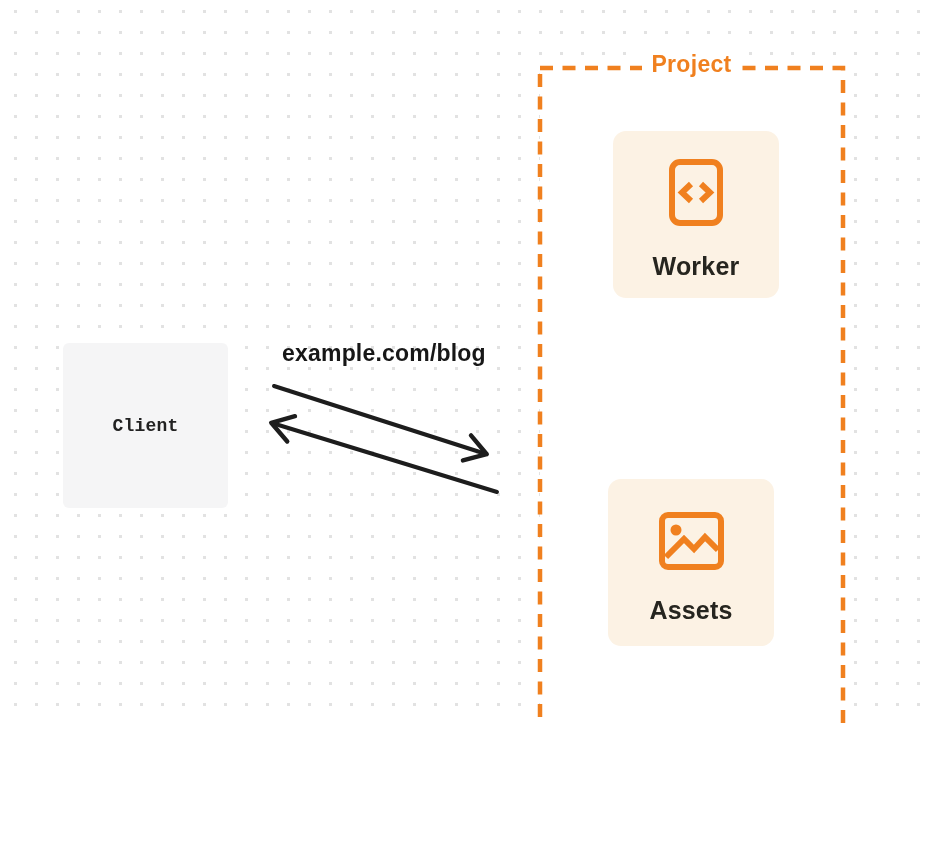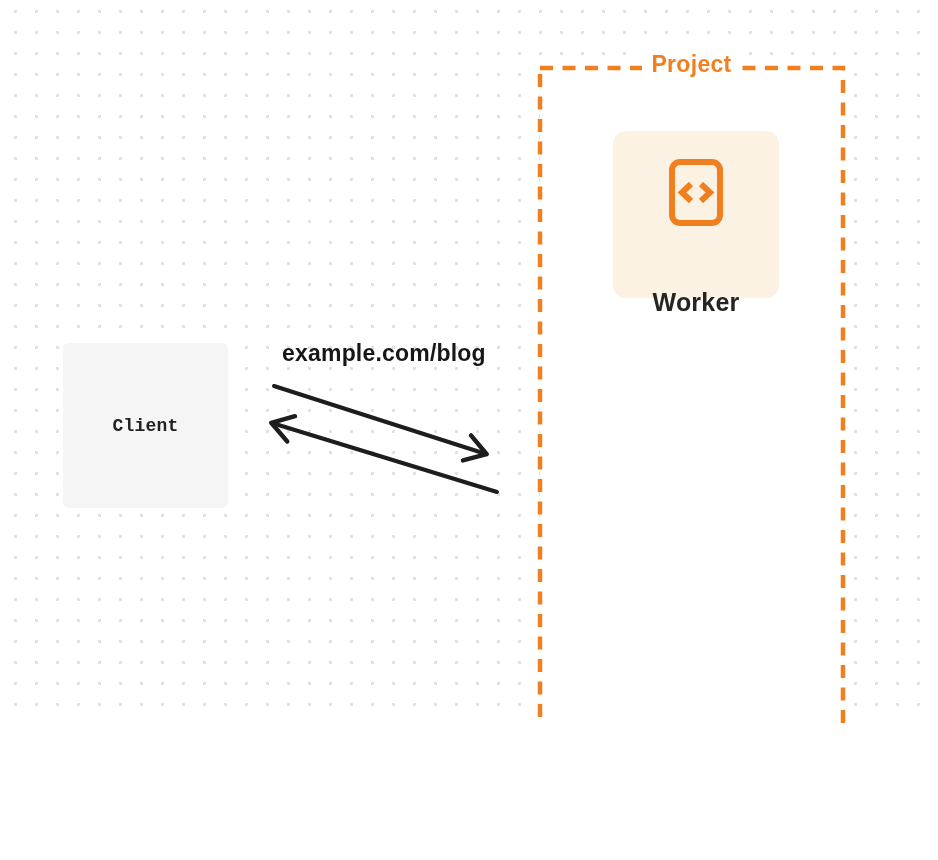--- a/index.html
+++ b/index.html
@@ -52,21 +52,21 @@
     padding: 0 9px;
     background: #ffffff;
     font-size: 23px; font-weight: 700; color: #f0801f; letter-spacing: 0.3px;
   }
 
   
   .card {
     width: 166px; height: 167px;
     background: #fcf2e4;
     border-radius: 13px;
-    display: flex; flex-direction: column; align-items: center; gap: 36px;
+    display: flex; flex-direction: column; align-items: center;
   }
   .worker-card { left: 613px; top: 131px; }
   .assets-card { left: 608px; top: 479px; }
   .worker-card .icon-wrap { margin-top: 28px; height: 67px; }
   .assets-card .icon-wrap { margin-top: 33px; height: 58px; }
   .card-label {
     margin-top: 26px;
     font-size: 25px; font-weight: 700; color: #26251f; letter-spacing: 0.2px;
   }
 
@@ -96,20 +96,30 @@
     <div class="icon-wrap">
       <svg width="54" height="67" viewBox="0 0 54 67">
         <rect x="3" y="3" width="48" height="61" rx="8" fill="none" stroke="#f0801f" stroke-width="6"></rect>
         <path d="M22 25 L13 33.5 L22 42" fill="none" stroke="#f0801f" stroke-width="6" stroke-linejoin="miter"></path>
         <path d="M32 25 L41 33.5 L32 42" fill="none" stroke="#f0801f" stroke-width="6" stroke-linejoin="miter"></path>
       </svg>
     </div>
     <div class="card-label">Worker</div>
   </div>
 
+  <div class="abs card assets-card">
+    <div class="icon-wrap">
+      <svg width="65" height="58" viewBox="0 0 65 58">
+        <rect x="3" y="3" width="59" height="52" rx="6" fill="none" stroke="#f0801f" stroke-width="6"></rect>
+        <circle cx="17" cy="18" r="5.5" fill="#f0801f"></circle>
+        <path d="M7 45 L25 27 L35 37 L46 25 L59 38" fill="none" stroke="#f0801f" stroke-width="6" stroke-linejoin="miter"></path>
+      </svg>
+    </div>
+    <div class="card-label">Assets</div>
+  </div>
 
 
   <div class="abs client-box">
     <span class="client-label">Client</span>
   </div>
 
   <div class="abs url-label">example.com/blog</div>
 
   <svg class="abs arrows-layer" width="938" height="860" viewBox="0 0 938 860">
     <defs>

